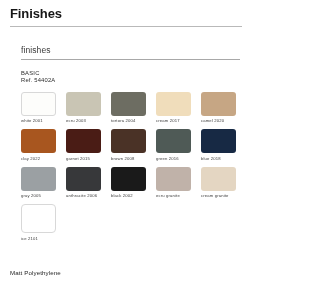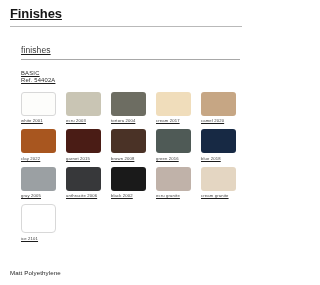--- a/index.html
+++ b/index.html
@@ -13,21 +13,20 @@
     font-family: "Liberation Sans", sans-serif;
     color: #1c1c1c;
     overflow: hidden;
   }
 
   .page {
     width: 252px;
     height: 285px;
     position: relative;
     box-sizing: border-box;
-    text-decoration: underline;
   }
 
   
   .doc-header {
     padding: 6px 10px 5px 10px;
   }
   .doc-title {
     font-size: 13px;
     font-weight: bold;
     letter-spacing: -0.1px;

